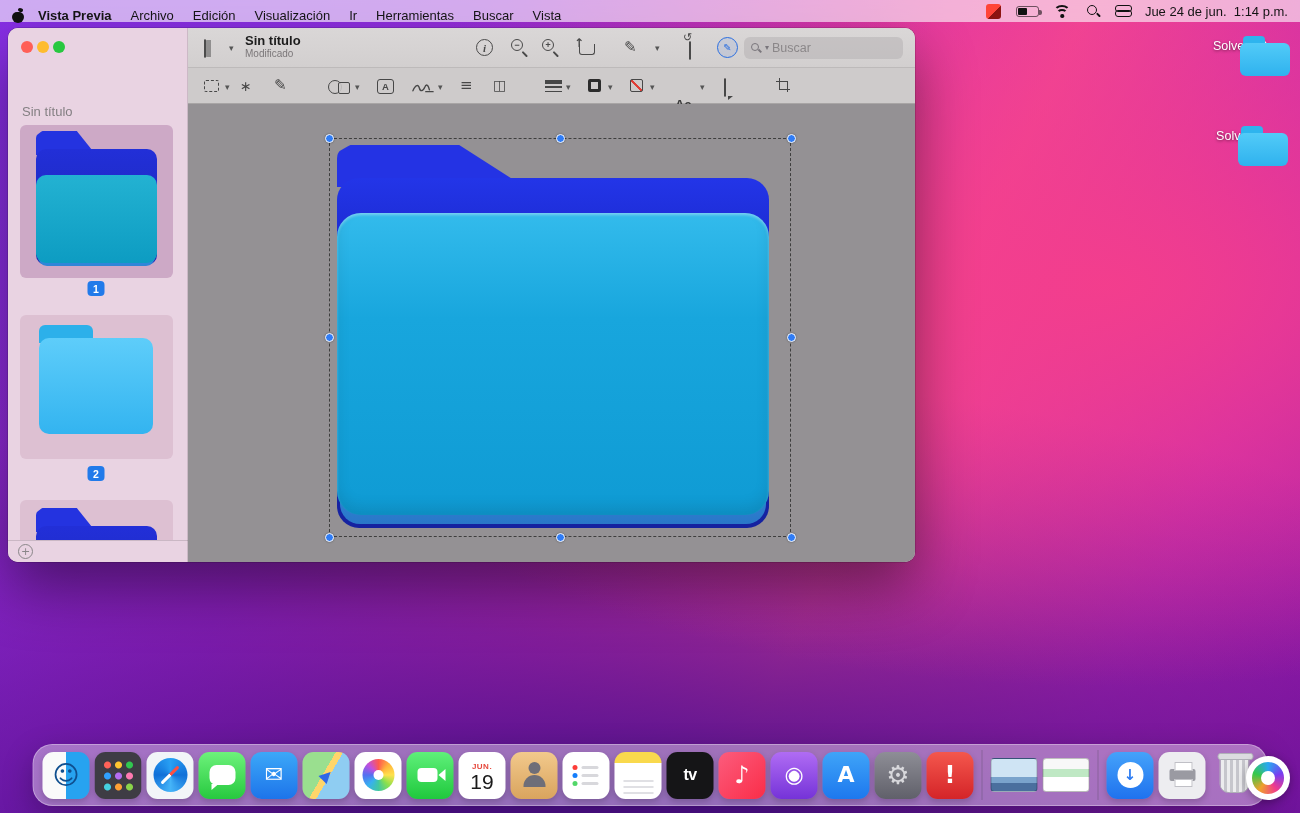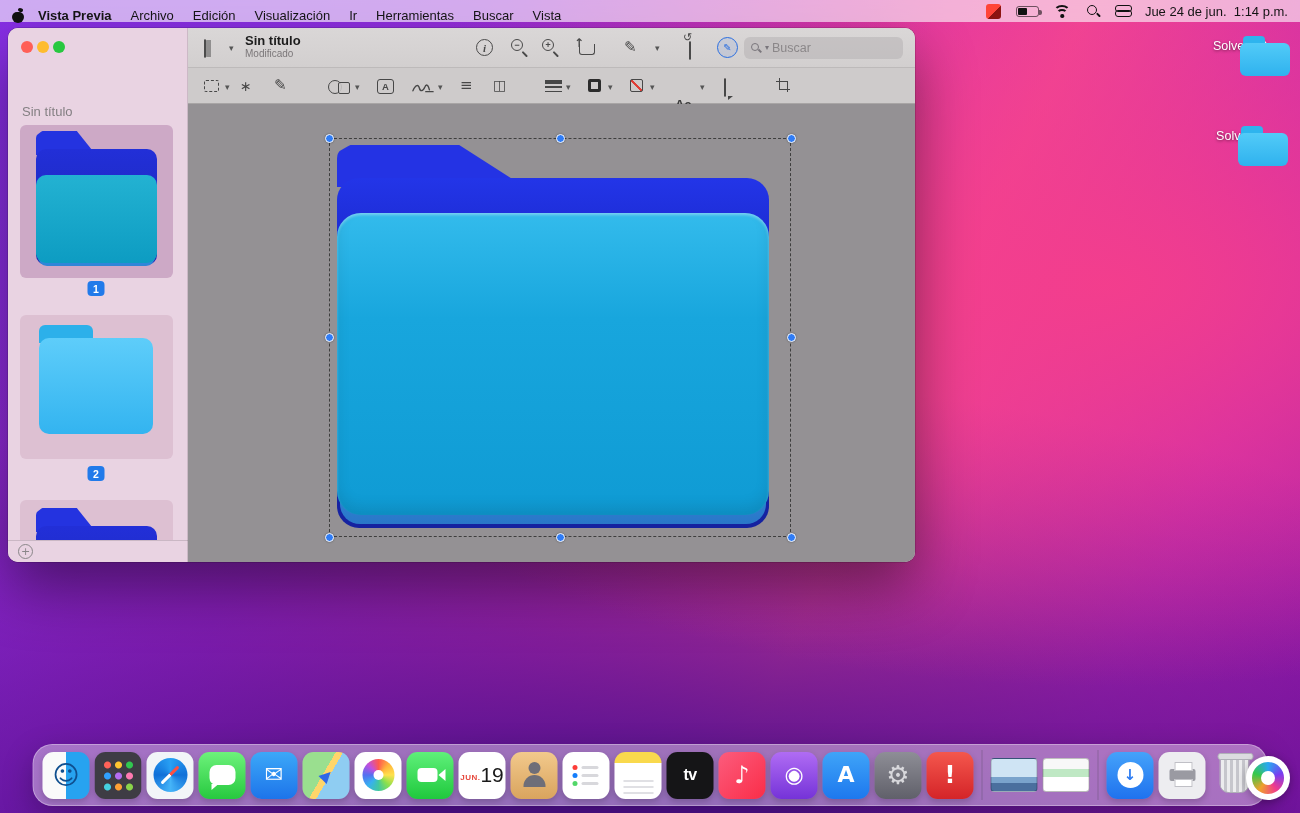--- a/index.html
+++ b/index.html
@@ -170,21 +170,21 @@
   .mailapp .glyph { font-size:22px; color:#fff; }
   .maps { background:linear-gradient(120deg,#9adf8f 0 45%,#ffd66b 45% 55%,#8fcdf2 55%); }
   .maps .glyph { font-size:15px; color:#2f68e8; transform:rotate(-45deg); }
   .photos { background:#fff; }
   .photos i { width:32px; height:32px; border-radius:50%; position:relative;
     background:conic-gradient(#ff5850,#ffb43c,#ffe14c,#8ce04c,#40c8a0,#38b0f0,#5470f0,#c050e0,#ff5850); }
   .photos i::after { content:""; position:absolute; left:50%; top:50%; width:10px; height:10px; margin:-5px; border-radius:50%; background:#fff; }
   .facetime { background:linear-gradient(#5ff07a,#1fc93d); }
   .facetime i { width:20px; height:14px; background:#fff; border-radius:4px; position:relative; margin-left:-6px; }
   .facetime i::after { content:""; position:absolute; right:-8px; top:1px; border-top:6px solid transparent; border-bottom:6px solid transparent; border-right:7px solid #fff; }
-  .calendar { background:#fff; flex-direction:row; }
+  .calendar { background:#fff; flex-direction:column; }
   .cal-month { color:#e6483c; font-size:8px; font-weight:700; letter-spacing:.5px; margin-top:5px; }
   .cal-day { font-size:21px; font-weight:400; color:#1a1a1a; line-height:1.05; }
   .contacts { background:linear-gradient(#f2c98c,#d9a45e); }
   .contacts i { position:absolute; left:50%; top:10px; width:12px; height:12px; margin-left:-6px; border-radius:50%; background:#6e6e78; }
   .contacts i::after { content:""; position:absolute; left:-5px; top:13px; width:22px; height:12px; border-radius:11px 11px 0 0; background:#6e6e78; }
   .reminders { background:#fff; }
   .reminders i { position:absolute; left:10px; top:13px; width:5px; height:5px; border-radius:50%; background:#fc3d39;
     box-shadow:0 8px 0 #147efb, 0 16px 0 #53d769; }
   .reminders i::after { content:""; position:absolute; left:9px; top:1px; width:17px; height:3px; background:#d8d8dc; border-radius:2px;
     box-shadow:0 8px 0 #d8d8dc, 0 16px 0 #d8d8dc; }

